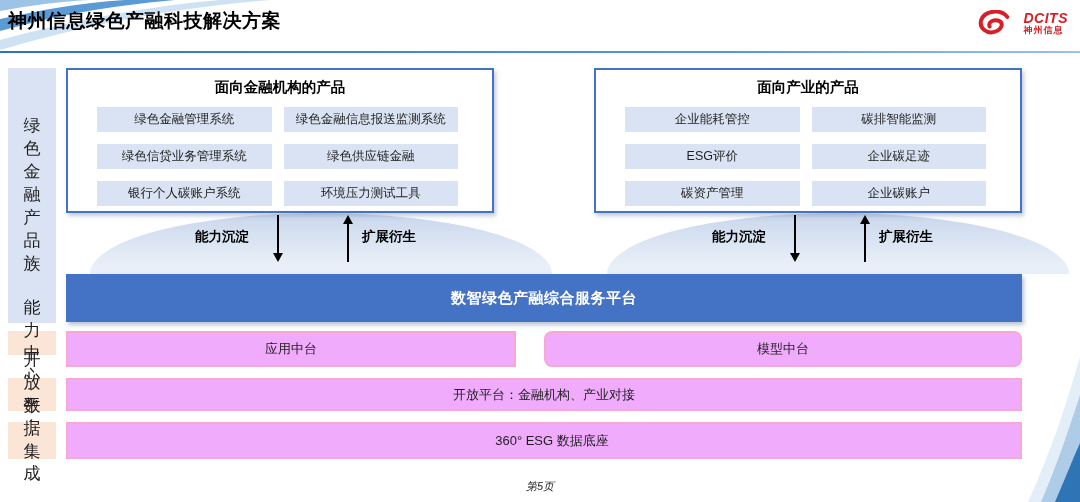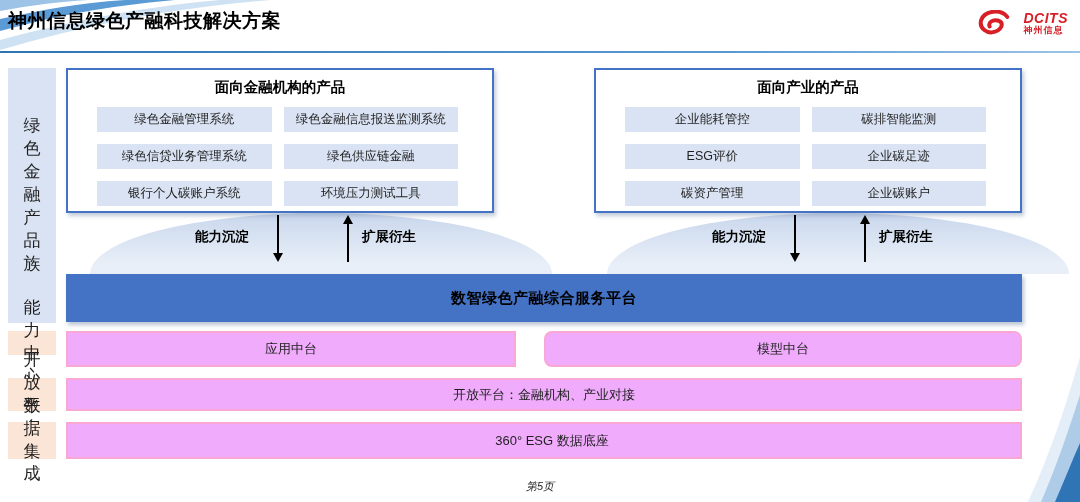--- a/index.html
+++ b/index.html
@@ -84,21 +84,21 @@
     content:""; position:absolute; left:-4px; top:-8px;
     border-left:5px solid transparent; border-right:5px solid transparent;
     border-bottom:9px solid #000;
   }
 
   
   .platform-bar {
     position:absolute; left:66px; top:274px; width:956px; height:48px;
     background:#4472c4; box-shadow:2px 3px 4px rgba(120,140,170,0.5);
     display:flex; align-items:center; justify-content:center;
-    color:#000000; font-size:15px; font-weight:bold; letter-spacing:0.5px;
+    color:#ffffff; font-size:15px; font-weight:bold; letter-spacing:0.5px;
   }
 
   
   .white-box {
     position:absolute; background:#f0abfc; border:2px solid #f9a8d4;
     display:flex; align-items:center; justify-content:center;
     font-size:13px; color:#1f1f1f;
   }
   #app-box   { left:66px;  top:331px; width:450px; height:36px; }
   #model-box { left:544px; top:331px; width:478px; height:36px;border-radius:8px; }

